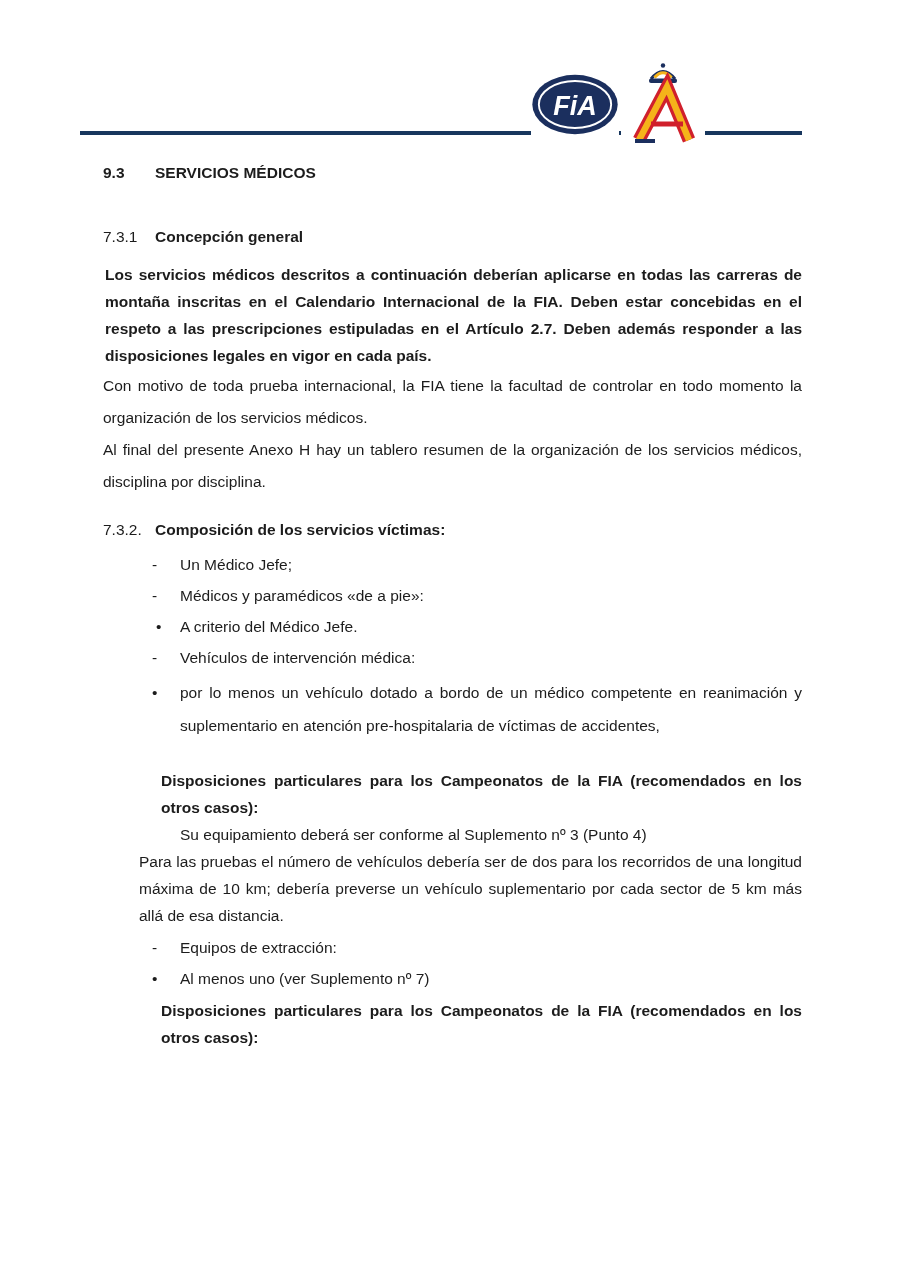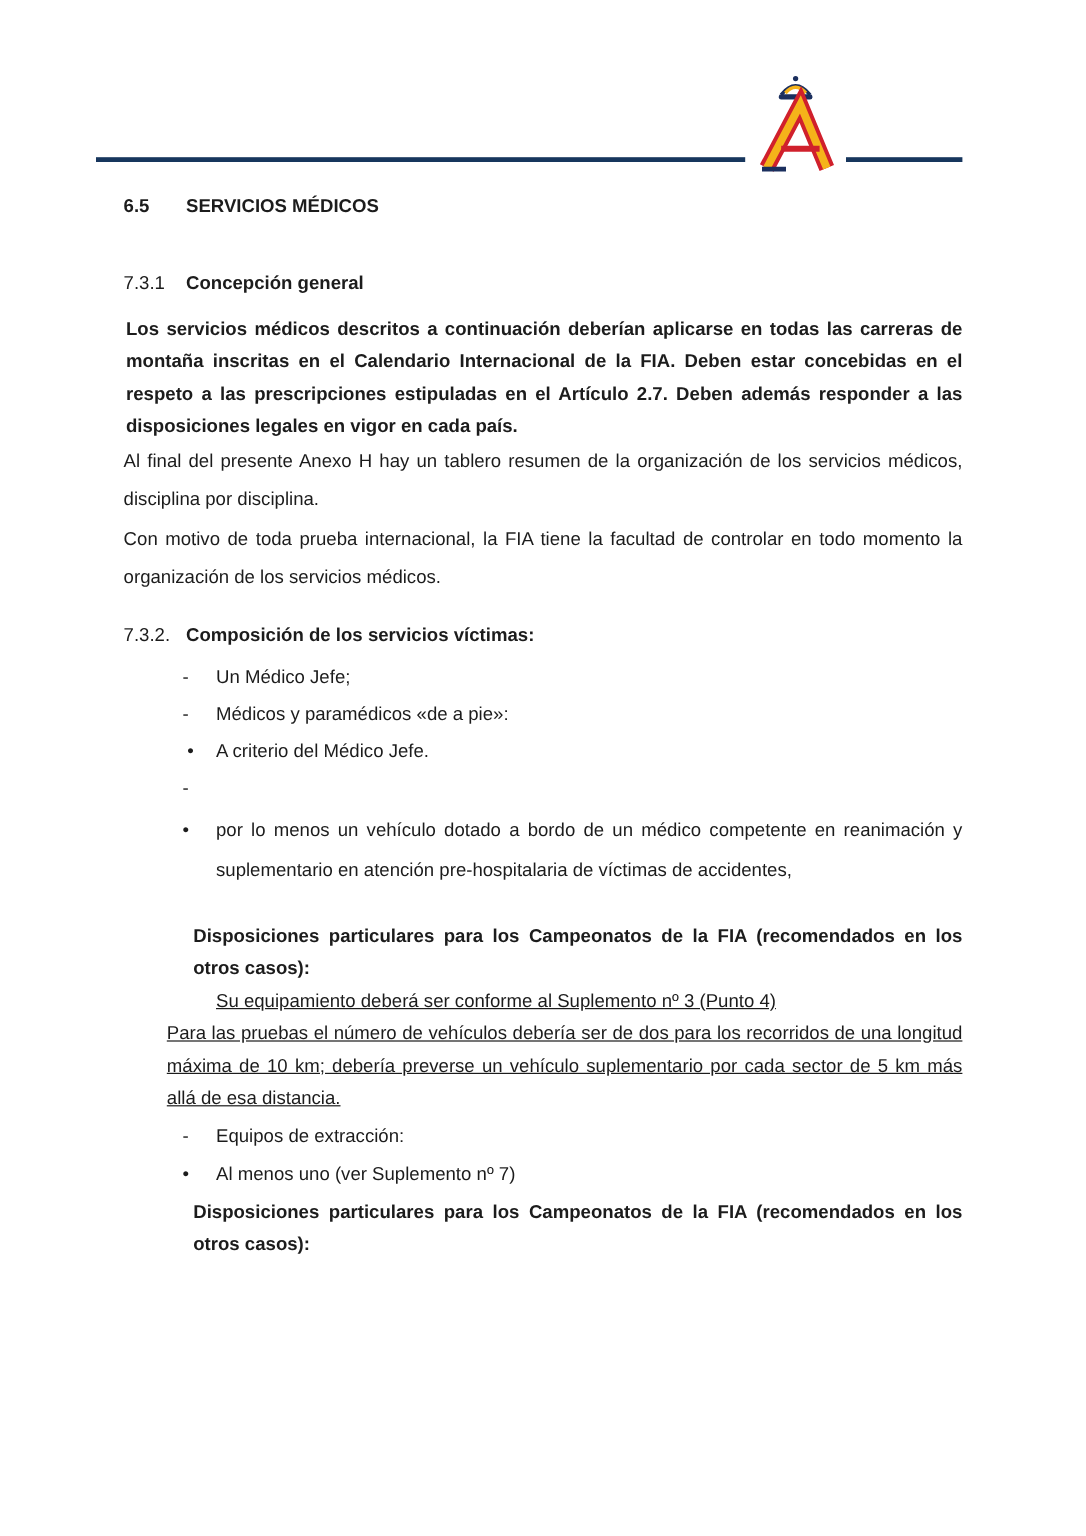--- a/index.html
+++ b/index.html
@@ -42,63 +42,70 @@
   .li-dash     { margin-left:49px; } .li-dash .b     { width:28px; }
   .li-dot      { margin-left:53px; } .li-dot .b      { width:24px; }
   .li-dot-wide { margin-left:49px; } .li-dot-wide .b { width:28px; }
   .li-long { line-height:33px; margin-bottom:0; }
   .li-long .t { text-align:justify; }
 
   .disp-title { font-weight:bold; text-align:justify; line-height:27px; margin-left:58px; }
   .disp1-title { margin-top:25px; }
   .disp-line  { margin-left:77px; line-height:27px; }
   .disp-line-just { text-align:justify;margin-left:36px; }
-  .disp1-lines { margin-top:0;text-decoration:underline; }
+  .disp1-lines { margin-top:0; }
   .list2 { margin-top:6px; }
   .disp2-title { margin-top:0px; }
   .disp2-body { margin-left:77px; line-height:27px; text-align:justify; }
 </style>
 </head>
 <body>
 
 <div class="page">
 
   <div class="rule"></div>
 
+  <div class="logo-fia">
+    <svg viewBox="0 0 100 70">
+      <ellipse cx="50" cy="35" rx="49" ry="34" fill="#1b2f5e"></ellipse>
+      <ellipse cx="50" cy="35" rx="41.5" ry="27" fill="none" stroke="#ffffff" stroke-width="2.2"></ellipse>
+      <text x="50" y="46.5" text-anchor="middle" font-size="31" font-weight="bold" font-style="italic" fill="#ffffff" font-family="Liberation Sans, sans-serif">FiA</text>
+    </svg>
+  </div>
 
   <div class="logo-rfeda">
     <svg viewBox="0 0 84 82">
 
       <path d="M30 17 q12 -15 24 0" fill="none" stroke="#1b2f5e" stroke-width="3"></path>
       <path d="M33.5 15.5 q8.5 -9.5 17 0" fill="none" stroke="#f5b31a" stroke-width="3"></path>
       <circle cx="42" cy="3.5" r="2.2" fill="#1b2f5e"></circle>
       <rect x="28" y="16.5" width="28" height="4.5" rx="2" fill="#1b2f5e"></rect>
 
       <path d="M18 78 L46 25 L68 78" fill="none" stroke="#d0202c" stroke-width="13"></path>
       <path d="M18 78 L46 25 L68 78" fill="none" stroke="#f5b31a" stroke-width="6.5"></path>
       <path d="M30 62 L62 62" stroke="#d0202c" stroke-width="5"></path>
       <path d="M14 79 L34 79" stroke="#1b2f5e" stroke-width="4"></path>
     </svg>
   </div>
 
   <div class="content">
 
     <div class="doc-heading">
-      <span class="num">6.5</span>
+      <span class="num">9.3</span>
       <span class="ttl">SERVICIOS MÉDICOS</span>
     </div>
 
     <div class="sec-head sec-head-731">
       <span class="num">7.3.1</span>
       <span class="ttl">Concepción general</span>
     </div>
 
     <p class="para p1">Los servicios médicos descritos a continuación deberían aplicarse en todas las carreras de montaña  inscritas en el Calendario Internacional de la FIA. Deben estar concebidas en el respeto a las prescripciones estipuladas en el Artículo 2.7. Deben además responder a las disposiciones legales en vigor en cada país.</p>
+    <p class="para p2">Con motivo de toda prueba internacional, la FIA tiene la facultad de controlar en todo momento la organización de los servicios médicos.</p>
     <p class="para p3">Al final del presente Anexo H hay un tablero resumen de la organización de los servicios médicos, disciplina por disciplina.</p>
-    <p class="para p2">Con motivo de toda prueba internacional, la FIA tiene la facultad de controlar en todo momento la organización de los servicios médicos.</p>
 
     <div class="sec-head sec-head-732">
       <span class="num">7.3.2.</span>
       <span class="ttl">Composición de los servicios víctimas:</span>
     </div>
 
     <div class="list">
       <div class="li li-dash">
         <span class="b">-</span>
         <span class="t">Un Médico Jefe;</span>
@@ -106,20 +113,21 @@
       <div class="li li-dash">
         <span class="b">-</span>
         <span class="t">Médicos y paramédicos «de a pie»:</span>
       </div>
       <div class="li li-dot">
         <span class="b">•</span>
         <span class="t">A criterio del Médico Jefe.</span>
       </div>
       <div class="li li-dash">
         <span class="b">-</span>
+        <span class="t">Vehículos de intervención médica:</span>
       </div>
       <div class="li li-dot-wide li-long">
         <span class="b">•</span>
         <span class="t">por lo menos un vehículo dotado a bordo de un médico competente en reanimación y suplementario en atención pre-hospitalaria de víctimas de accidentes,</span>
       </div>
     </div>
 
     <p class="disp-title disp1-title">Disposiciones particulares para los Campeonatos de la FIA (recomendados en los otros casos):</p>
     <div class="disp1-lines">
       <p class="disp-line">Su equipamiento deberá ser conforme al Suplemento nº 3 (Punto 4)</p>

